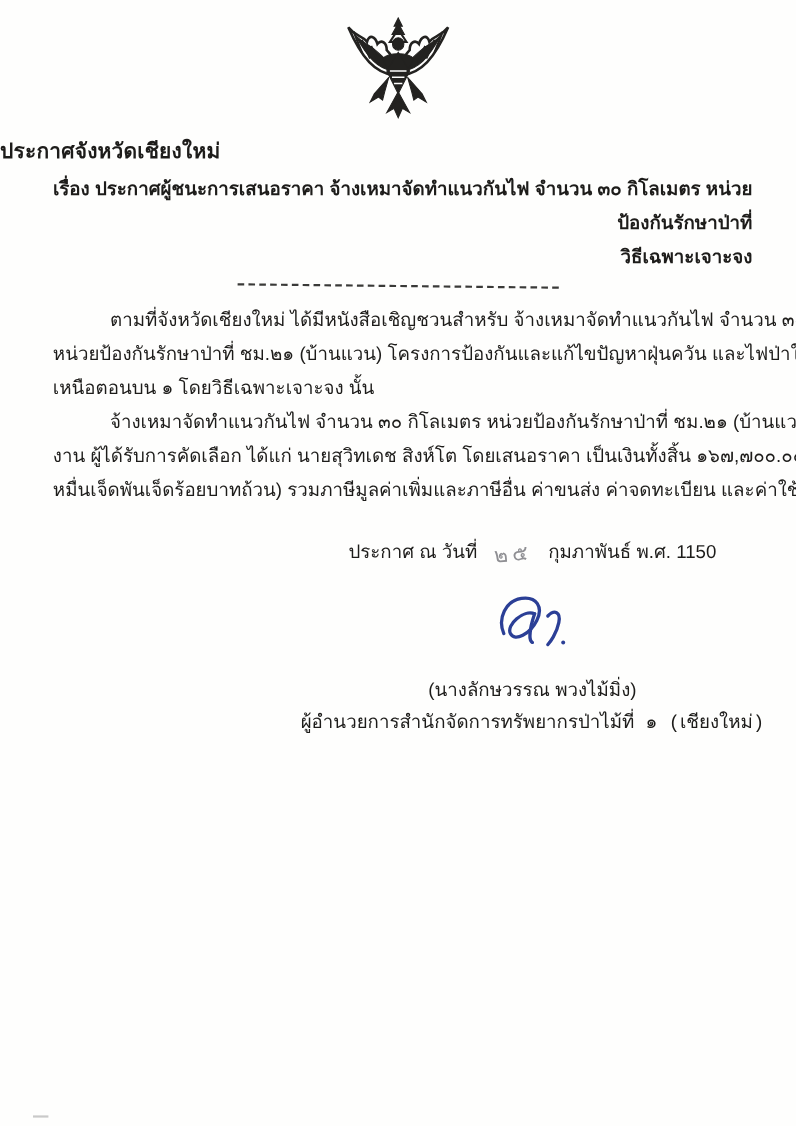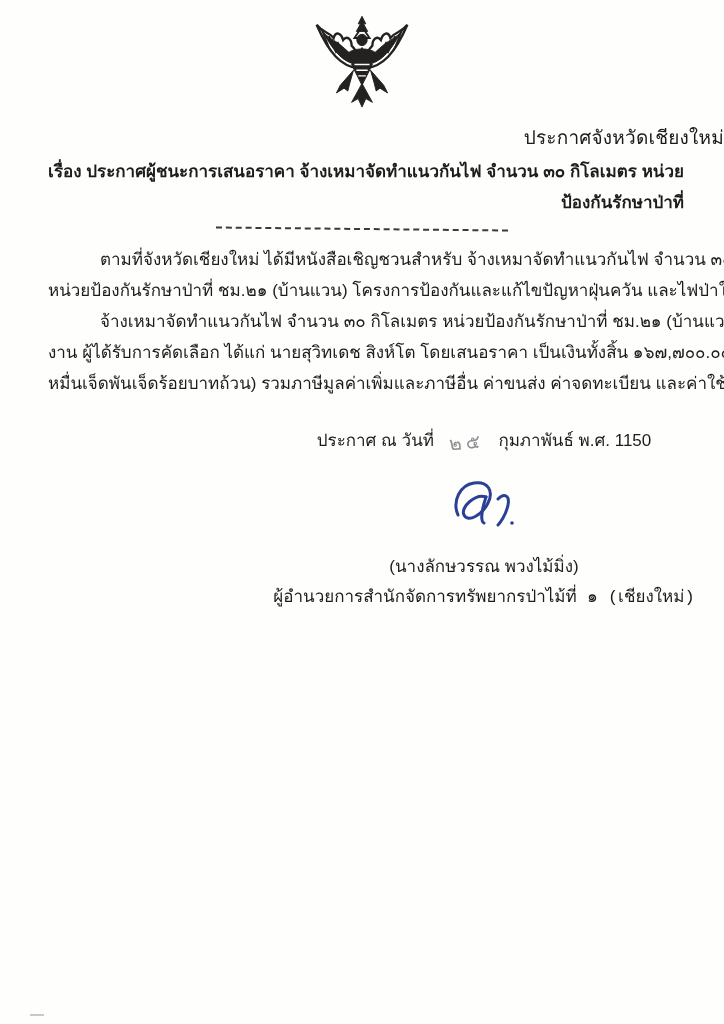--- a/index.html
+++ b/index.html
@@ -12,22 +12,22 @@
     color:#1d1c1a;
     overflow:hidden;
   }
   .emblem-wrap{
     width:100%;
     display:flex;justify-content:center;
     padding-top:14px;
   }
   .emblem-wrap svg{width:104px;height:102px;}
   .doc-title{
-    text-align:right;
-    font-weight:normal;
+    text-align:left;
+    font-weight:bold;
     font-size:19px;
     margin-top:6px;
     letter-spacing:.2px;
   }
   .subject{
     text-align:right;
     font-weight:bold;
     font-size:17px;
     line-height:31px;
     margin-top:4px;
@@ -112,27 +112,29 @@
         <path d="M55 72 L44 92 L51 88 L55 97 L59 88 L66 92 Z"></path>
         <path d="M50 84 L55 80 L60 84" fill="none" stroke-width="1.5"></path>
       </g>
     </svg>
   </div>
 
   <div class="doc-title">ประกาศจังหวัดเชียงใหม่</div>
 
   <div class="subject">
     <div>เรื่อง ประกาศผู้ชนะการเสนอราคา จ้างเหมาจัดทำแนวกันไฟ จำนวน ๓๐ กิโลเมตร หน่วยป้องกันรักษาป่าที่</div>
+    <div>วิธีเฉพาะเจาะจง</div>
   </div>
 
   <div class="divider"></div>
 
   <div class="body-text">
     <div class="body-line indent">ตามที่จังหวัดเชียงใหม่ ได้มีหนังสือเชิญชวนสำหรับ จ้างเหมาจัดทำแนวกันไฟ จำนวน ๓๐ กิโลเมตร</div>
     <div class="body-line">หน่วยป้องกันรักษาป่าที่ ชม.๒๑ (บ้านแวน) โครงการป้องกันและแก้ไขปัญหาฝุ่นควัน และไฟป่าในกลุ่มจังหวัดภาค</div>
+    <div class="body-line">เหนือตอนบน ๑ โดยวิธีเฉพาะเจาะจง  นั้น</div>
     <div class="body-line indent">จ้างเหมาจัดทำแนวกันไฟ จำนวน ๓๐ กิโลเมตร หน่วยป้องกันรักษาป่าที่ ชม.๒๑ (บ้านแวน) จำนวน ๑</div>
     <div class="body-line">งาน ผู้ได้รับการคัดเลือก ได้แก่ นายสุวิทเดช สิงห์โต โดยเสนอราคา เป็นเงินทั้งสิ้น ๑๖๗,๗๐๐.๐๐ บาท (หนึ่งแสนหก</div>
     <div class="body-line">หมื่นเจ็ดพันเจ็ดร้อยบาทถ้วน) รวมภาษีมูลค่าเพิ่มและภาษีอื่น ค่าขนส่ง ค่าจดทะเบียน และค่าใช้จ่ายอื่นๆ ทั้งปวง</div>
   </div>
 
   <div class="issue-block">
     <div class="issue-date">
       <span>ประกาศ ณ วันที่</span>
       <span class="handwritten">๒๕</span>
       <span>กุมภาพันธ์ พ.ศ. 1150</span>

